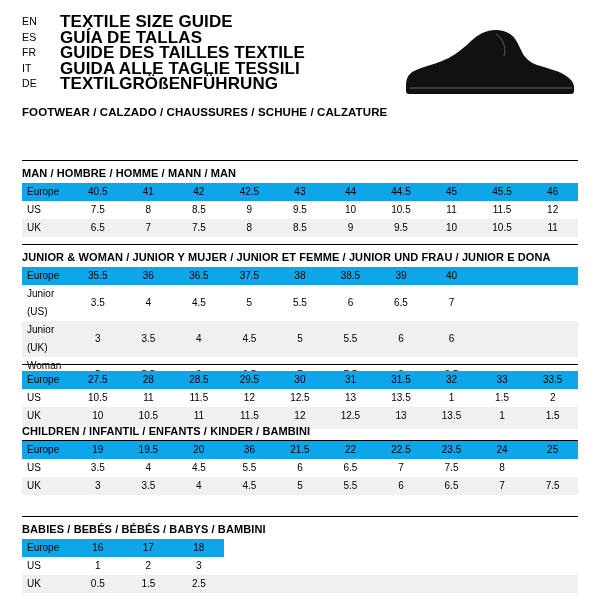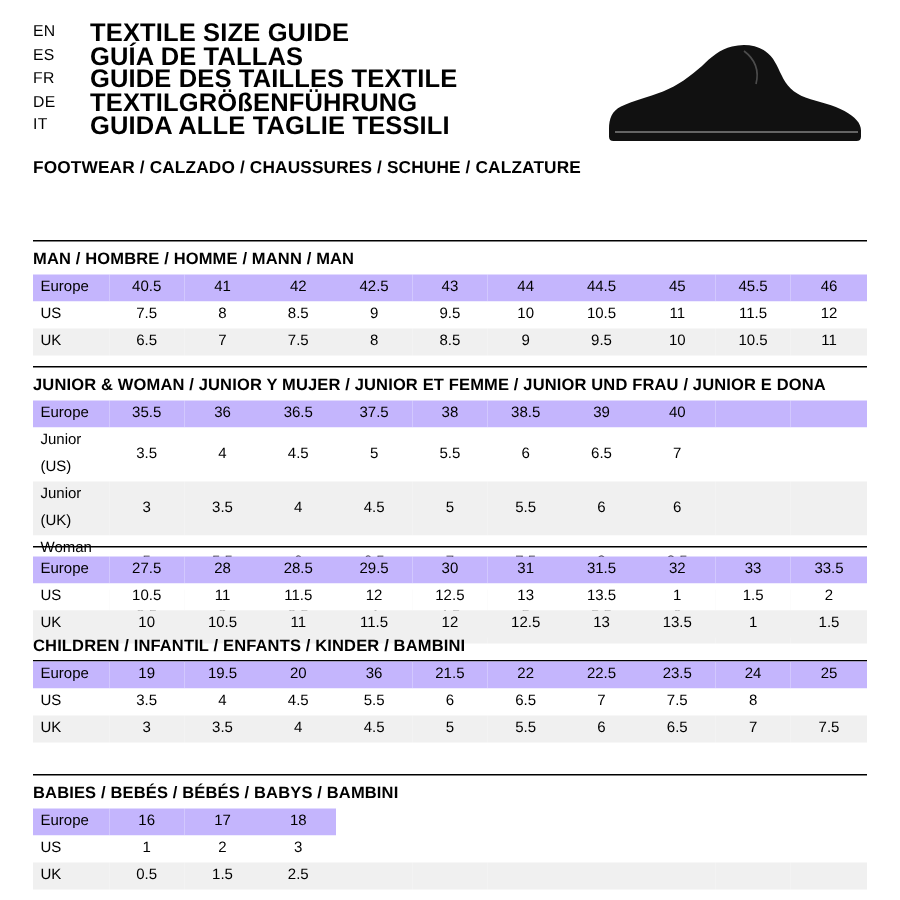--- a/index.html
+++ b/index.html
@@ -87,21 +87,21 @@
     line-height: 18px;
     padding: 0;
     text-align: center;
     vertical-align: middle;
   }
   table.size-table td.rowlabel {
     text-align: left;
     padding-left: 5px;
   }
   tr.shade td {
-    background: #c4b5fd;
+    background: #0ea5e9;
   }
   tr.alt td {
     background: #f0f0f0;
   }
   tr.plain td {
     background: #ffffff;
   }
   .rule {
     position: absolute;
     left: 22px;
@@ -123,26 +123,26 @@
       </div>
       <div class="lang-row">
         <div class="lang-code">ES</div>
         <div class="lang-title">GUÍA DE TALLAS</div>
       </div>
       <div class="lang-row">
         <div class="lang-code">FR</div>
         <div class="lang-title">GUIDE DES TAILLES TEXTILE</div>
       </div>
       <div class="lang-row">
+        <div class="lang-code">IT</div>
+        <div class="lang-title">GUIDA ALLE TAGLIE TESSILI</div>
+      </div>
+      <div class="lang-row">
         <div class="lang-code">DE</div>
         <div class="lang-title">TEXTILGRÖßENFÜHRUNG</div>
-      </div>
-      <div class="lang-row">
-        <div class="lang-code">IT</div>
-        <div class="lang-title">GUIDA ALLE TAGLIE TESSILI</div>
       </div>
     </div>
     <div class="footwear-line">FOOTWEAR / CALZADO / CHAUSSURES / SCHUHE / CALZATURE</div>
   </div>
 
   <div class="shoe">
     <svg viewBox="0 0 180 80" width="180" height="80" aria-hidden="true">
       <path d="M6 62 C6 55 8 50 14 47 C22 43 32 41 42 37 C52 33 60 27 68 20 C74 14 80 9 88 7 C96 5 104 6 110 10 C116 14 118 20 121 26 C124 33 129 38 137 41 C146 44 156 46 163 50 C170 54 174 58 174 63 L174 67 C174 69 173 70 171 70 L9 70 C7 70 6 69 6 67 Z" fill="#111111"></path>
       <path d="M10 64 L172 64" stroke="#ffffff" stroke-width="1.2" fill="none" opacity="0.35"></path>
       <path d="M96 10 C104 16 106 24 104 32" stroke="#ffffff" stroke-width="1.1" fill="none" opacity="0.25"></path>

